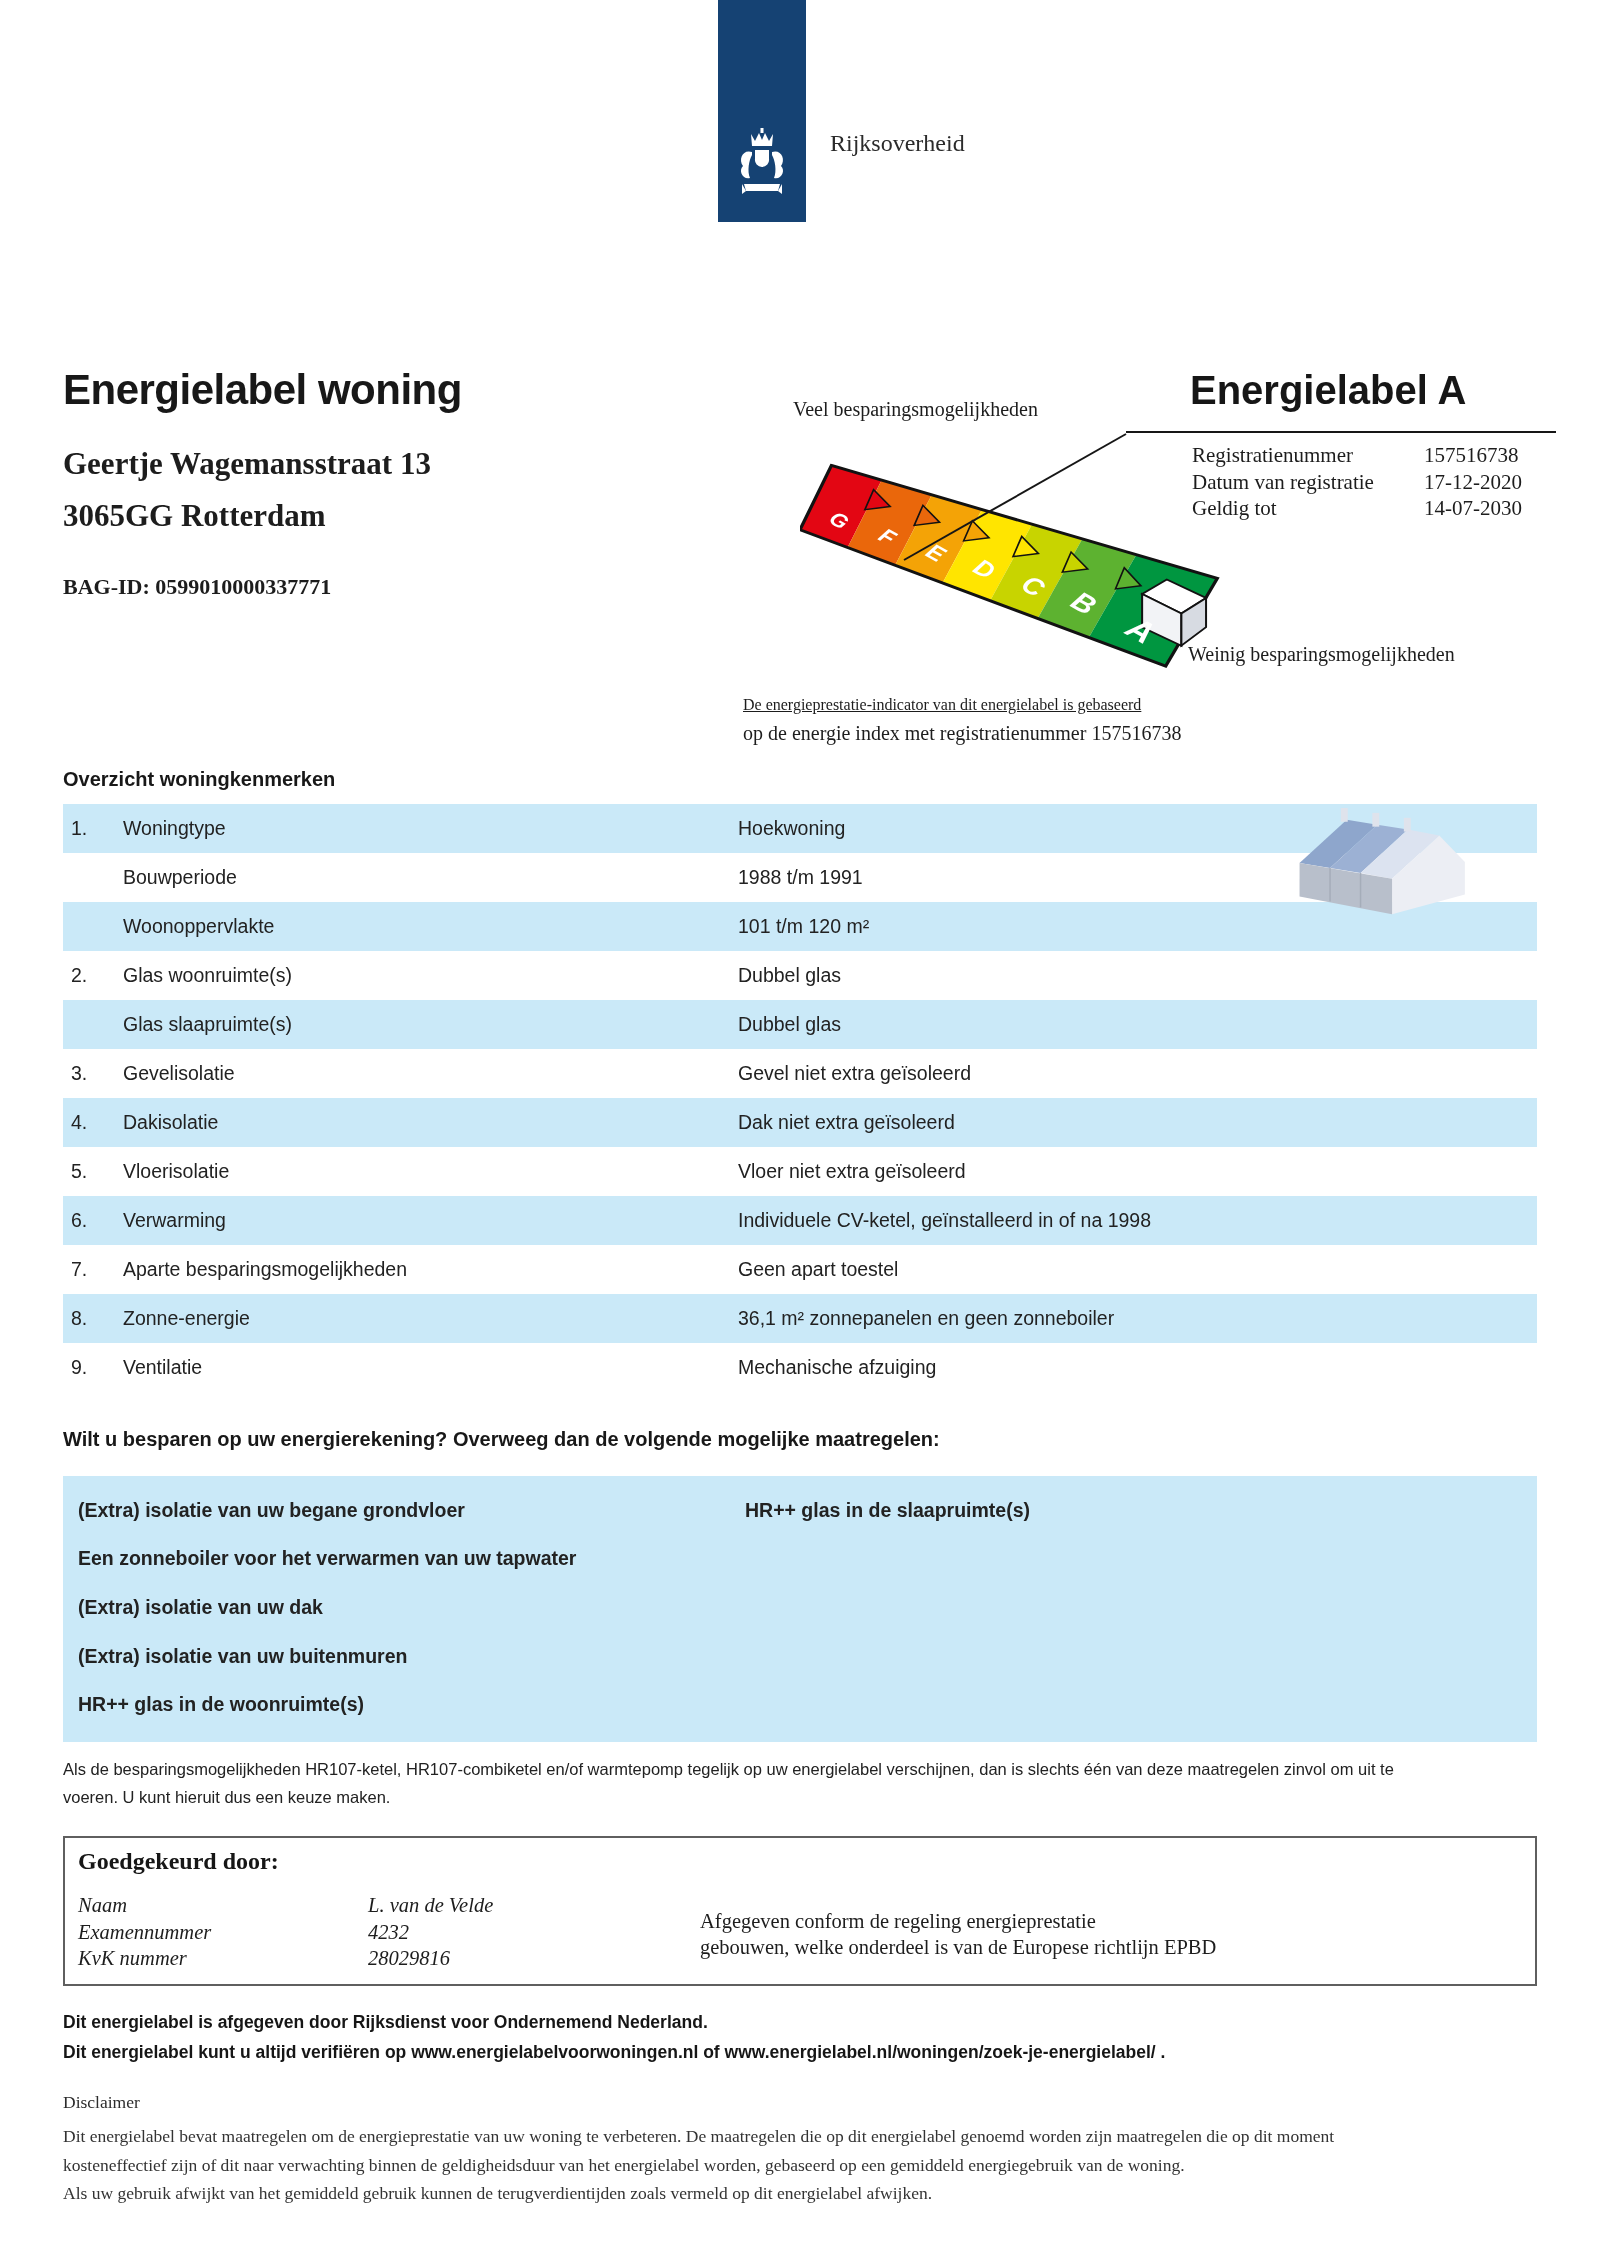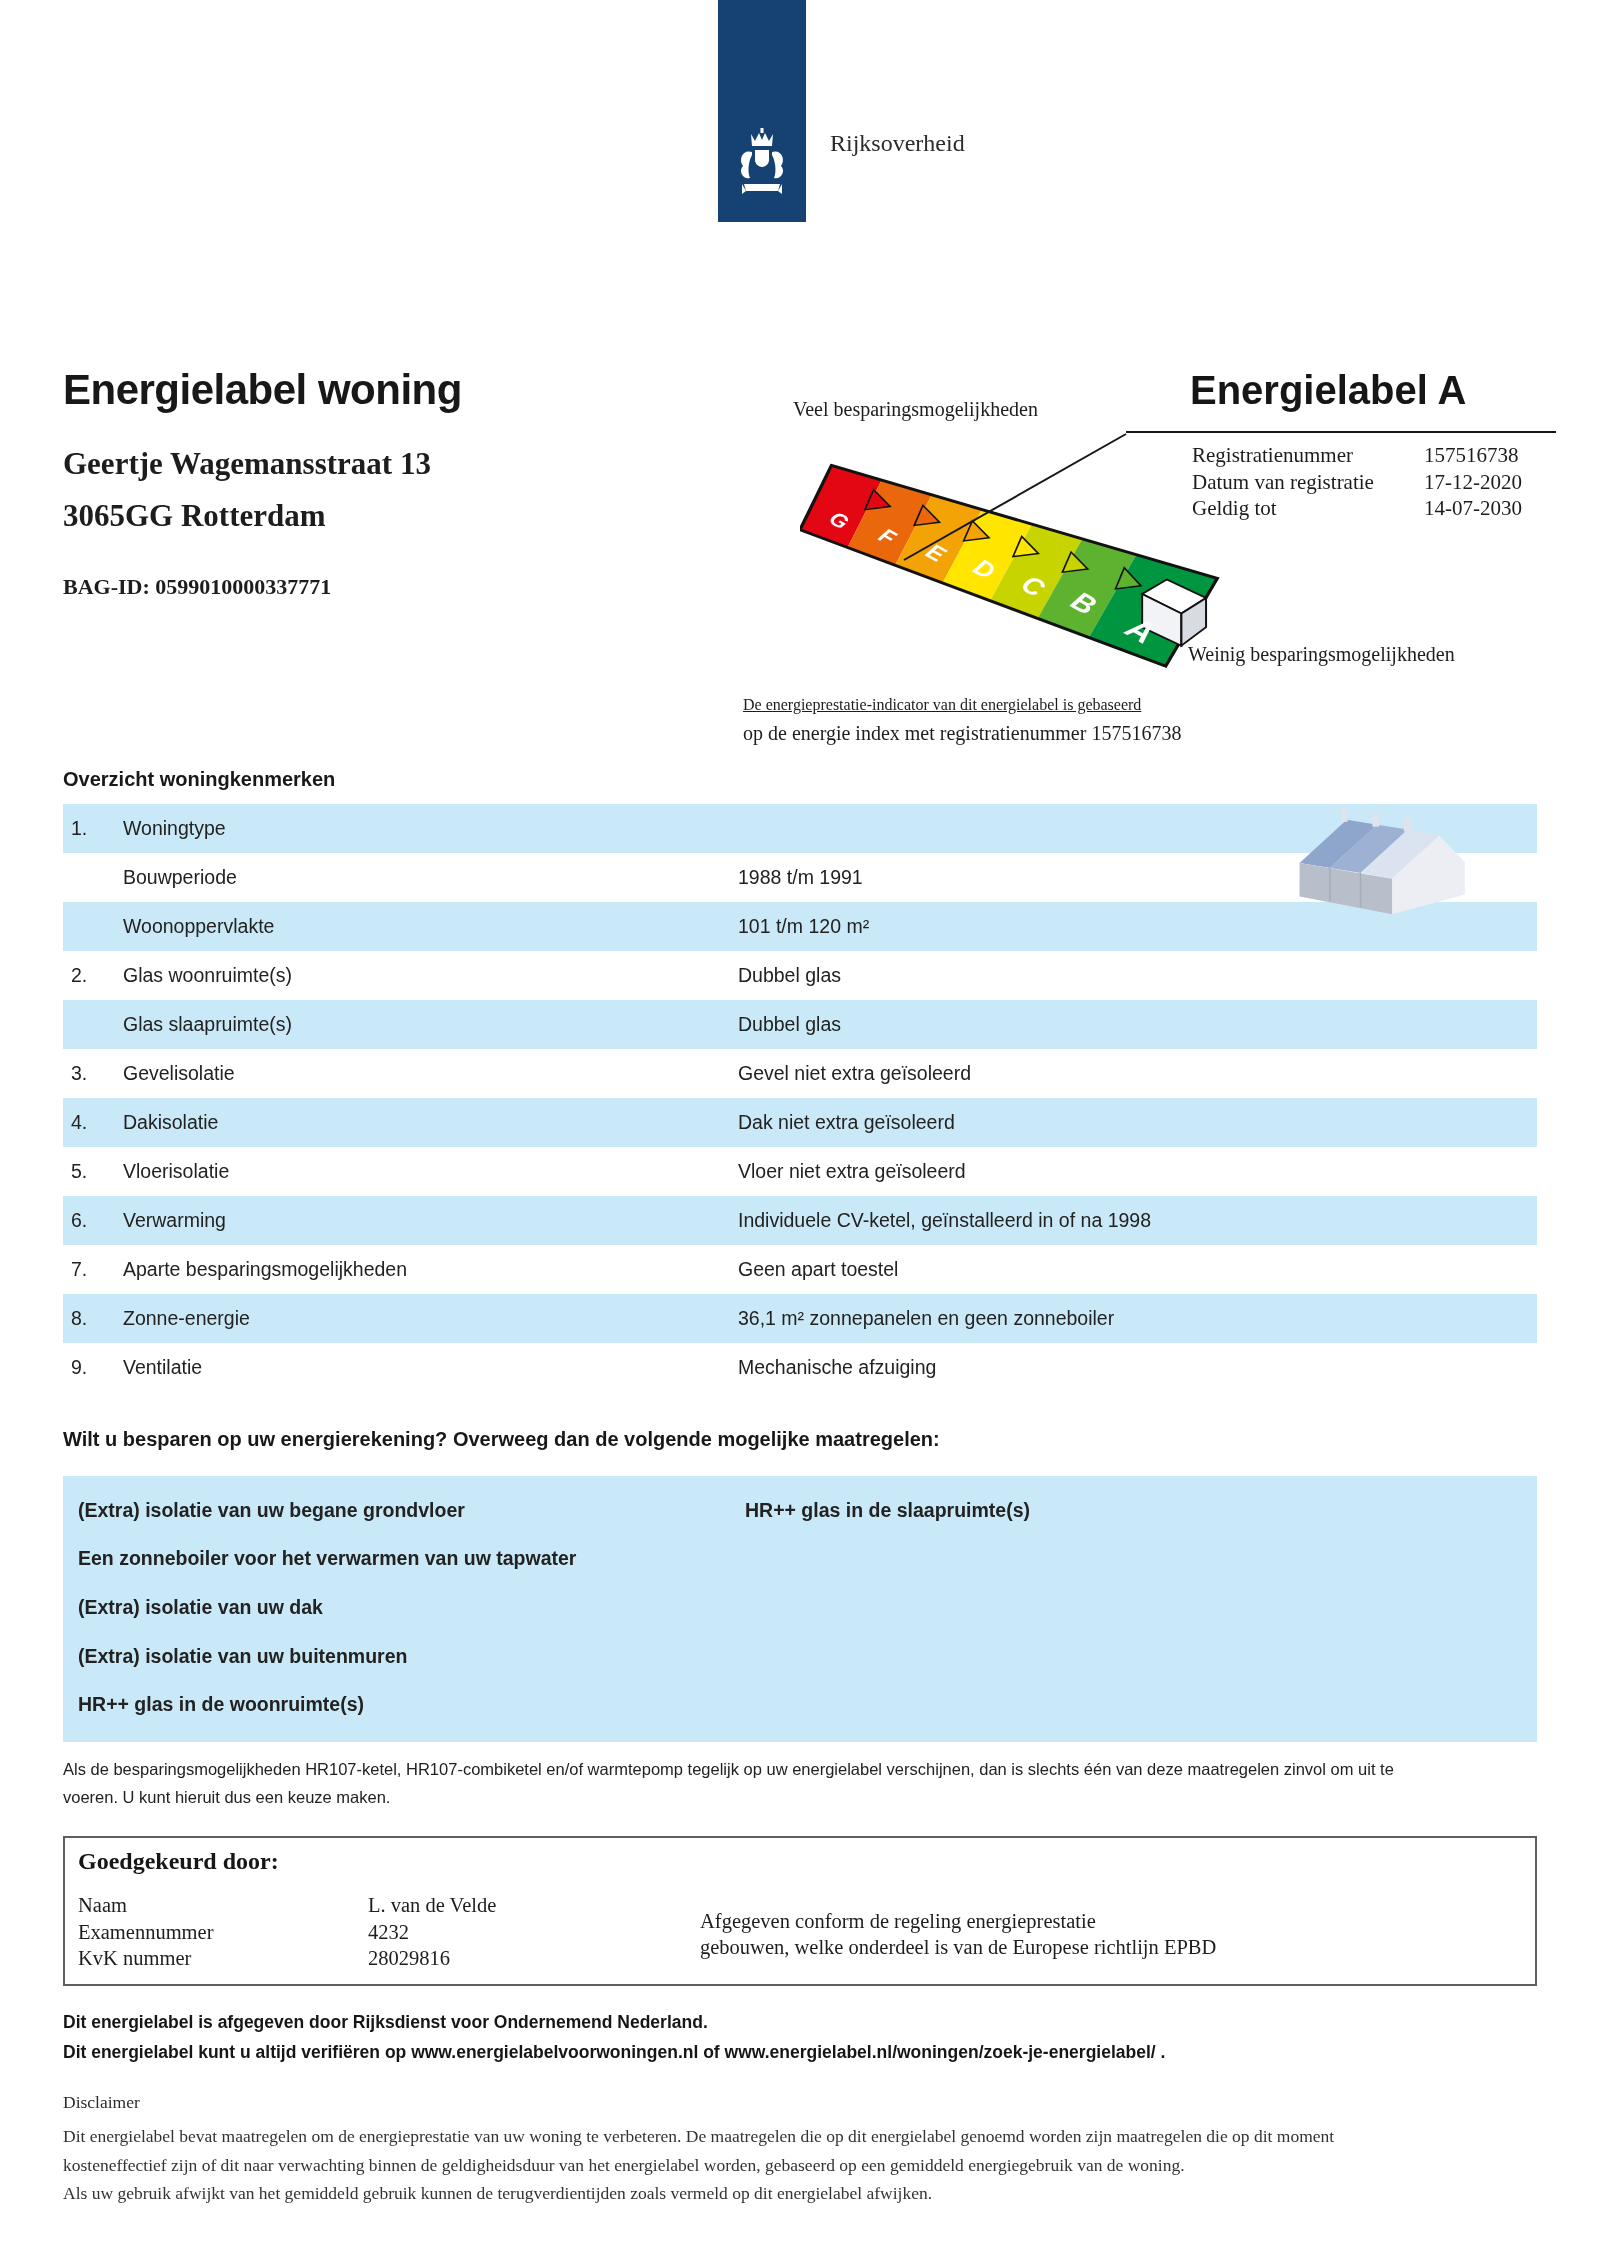--- a/index.html
+++ b/index.html
@@ -49,21 +49,21 @@
   .meas-list{list-style:none;margin:0;padding:0;font-size:19.5px;color:#222;}
   .meas-list li{height:48.6px;display:flex;align-items:center;font-weight:bold;}
   .meas-left{left:78px;top:1486px;}
   .meas-right{left:745px;top:1486px;}
   .note1{left:63px;top:1760px;font-size:16.5px;color:#222;}
   .note2{left:63px;top:1788px;font-size:16.5px;color:#222;}
 
   
   .appr-box{left:63px;top:1836px;width:1474px;height:150px;border:2px solid #5f5f5f;box-sizing:border-box;background:#fff;}
   .appr-heading{left:78px;top:1848px;font-size:24px;font-weight:bold;color:#161616;}
-  .appr-fields{left:78px;top:1892px;font-size:20.5px;line-height:26.5px;color:#1d1d1d;}
+  .appr-fields{left:78px;top:1892px;font-size:20.5px;line-height:26.5px;color:#1d1d1d;font-style:italic;}
   .f-row{display:flex;}
   .f-label{width:290px;}
   .conform{left:700px;top:1908px;width:822px;text-align:left;font-size:20.5px;line-height:26px;color:#1d1d1d;}
 
   
   .issued1{left:63px;top:2012px;font-size:17.5px;font-weight:bold;color:#161616;}
   .issued2{left:63px;top:2042px;font-size:17.5px;font-weight:bold;color:#161616;}
   .disc-head{left:63px;top:2092px;font-size:17.5px;color:#2c2c2c;}
   .disc-lines{left:63px;top:2122px;font-size:17.5px;line-height:28.5px;color:#333;}
 
@@ -151,20 +151,21 @@
   <div class="abs weinig serif">Weinig besparingsmogelijkheden</div>
   <div class="abs basis1 serif">De energieprestatie-indicator van dit energielabel is gebaseerd</div>
   <div class="abs basis2 serif">op de energie index met registratienummer 157516738</div>
 
   <div class="abs feat-heading sans">Overzicht woningkenmerken</div>
   <div class="abs feat-table sans">
 
       <div class="t-row shaded">
         <span class="t-num">1.</span>
         <span class="t-label">Woningtype</span>
+        <span class="t-value">Hoekwoning</span>
       </div>
 
       <div class="t-row">
         <span class="t-num"></span>
         <span class="t-label">Bouwperiode</span>
         <span class="t-value">1988 t/m 1991</span>
       </div>
 
       <div class="t-row shaded">
         <span class="t-num"></span>

